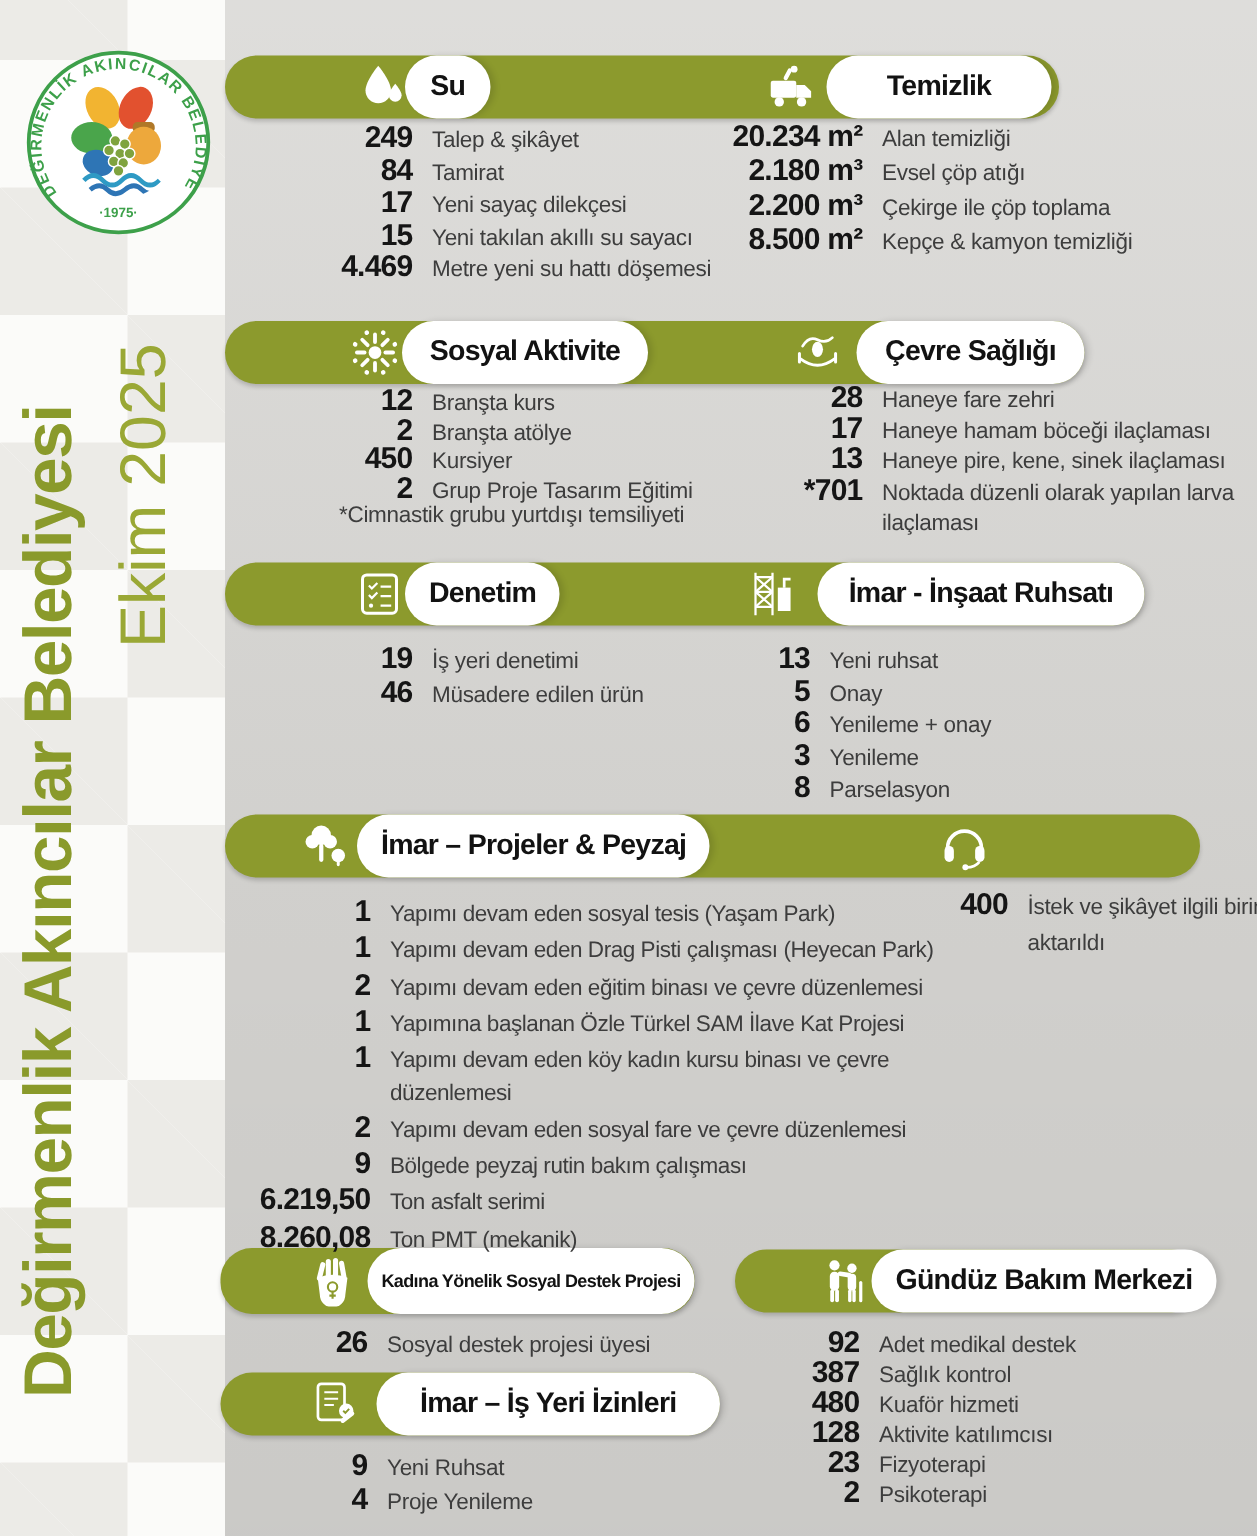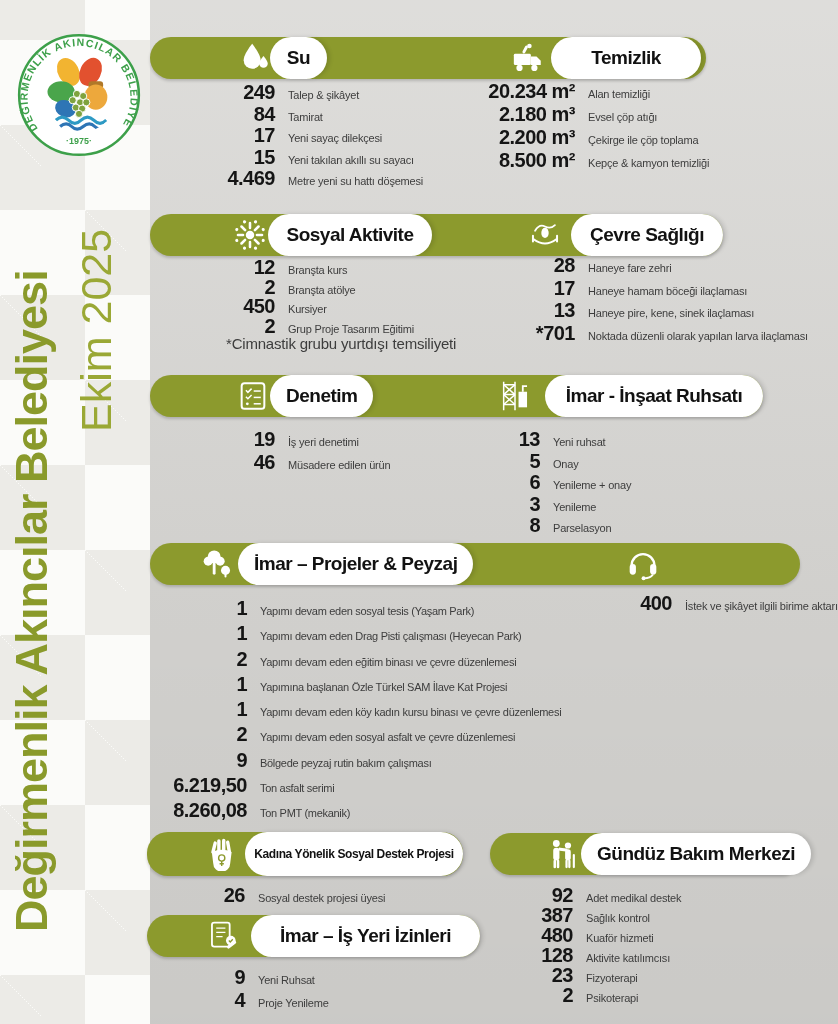--- a/index.html
+++ b/index.html
@@ -42,21 +42,21 @@
   #icon-insaat{left:348px;}   #pill-insaat{left:395px;min-width:218px;}
   #icon-projeler{left:50px;}  #pill-projeler{left:88px;min-width:215px;}
   #icon-hizmet{left:476px;}   #pill-hizmet{left:508px;min-width:142px;}
   #icon-kadina{left:58px;top:5px;} #pill-kadina{left:98px;width:218px;height:44px;border-radius:22px;}
   #icon-gunduz{left:55px;}    #pill-gunduz{left:91px;min-width:221px;}
   #icon-isyeri{left:60px;}    #pill-isyeri{left:104px;min-width:229px;}
   
   .list{position:absolute;}
   .row{display:flex;align-items:baseline;}
   .num{text-align:right;font-weight:bold;font-size:20px;color:#151515;letter-spacing:-.5px;flex:none;}
-  .lbl{margin-left:13px;font-size:11px;color:#3d3d3d;letter-spacing:-.2px;}
+  .lbl{margin-left:13px;font-size:15px;color:#3d3d3d;letter-spacing:-.2px;}
   .note{font-size:15px;color:#3d3d3d;letter-spacing:-.2px;}
   #list-su{left:145px;top:81px;}        #list-su .row{height:21.6px;}        #list-su .num{width:130px;}
   #list-temizlik{left:445px;top:80px;}  #list-temizlik .row{height:23px;}    #list-temizlik .num{width:130px;}
   #list-sosyal{left:145px;top:256px;}   #list-sosyal .row{height:19.7px;}    #list-sosyal .num{width:130px;}
   #list-sosyal .note{padding-left:81px;height:19.7px;}
   #list-cevre{left:485px;top:256px;}    #list-cevre .row{min-height:19.7px;line-height:19.7px;} #list-cevre .num{width:90px;} #list-cevre .lbl{width:255px;}
   #list-denetim{left:145px;top:428px;}  #list-denetim .row{height:23px;}     #list-denetim .num{width:130px;}
   #list-insaat{left:480px;top:428px;}   #list-insaat .row{height:21.6px;}    #list-insaat .num{width:60px;}
   #list-projeler{left:137px;top:597px;} #list-projeler .row{min-height:22.3px;line-height:22.3px;} #list-projeler .num{width:110px;} #list-projeler .lbl{width:392px;letter-spacing:-.3px;}
   #list-hizmet{left:612px;top:592px;}   #list-hizmet .row{line-height:23.5px;} #list-hizmet .num{width:60px;} #list-hizmet .lbl{width:172px;}
@@ -392,21 +392,21 @@
     <div class="row">
         <span class="num">1</span>
         <span class="lbl">Yapımına başlanan Özle Türkel SAM İlave Kat Projesi</span>
       </div>
     <div class="row">
         <span class="num">1</span>
         <span class="lbl">Yapımı devam eden köy kadın kursu binası ve çevre düzenlemesi</span>
       </div>
     <div class="row">
         <span class="num">2</span>
-        <span class="lbl">Yapımı devam eden sosyal asfalt ve çevre düzenlemesi</span>
+        <span class="lbl">Yapımı devam eden sosyal fare ve çevre düzenlemesi</span>
       </div>
     <div class="row">
         <span class="num">9</span>
         <span class="lbl">Bölgede peyzaj rutin bakım çalışması</span>
       </div>
     <div class="row">
         <span class="num">6.219,50</span>
         <span class="lbl">Ton asfalt serimi</span>
       </div>
     <div class="row">

